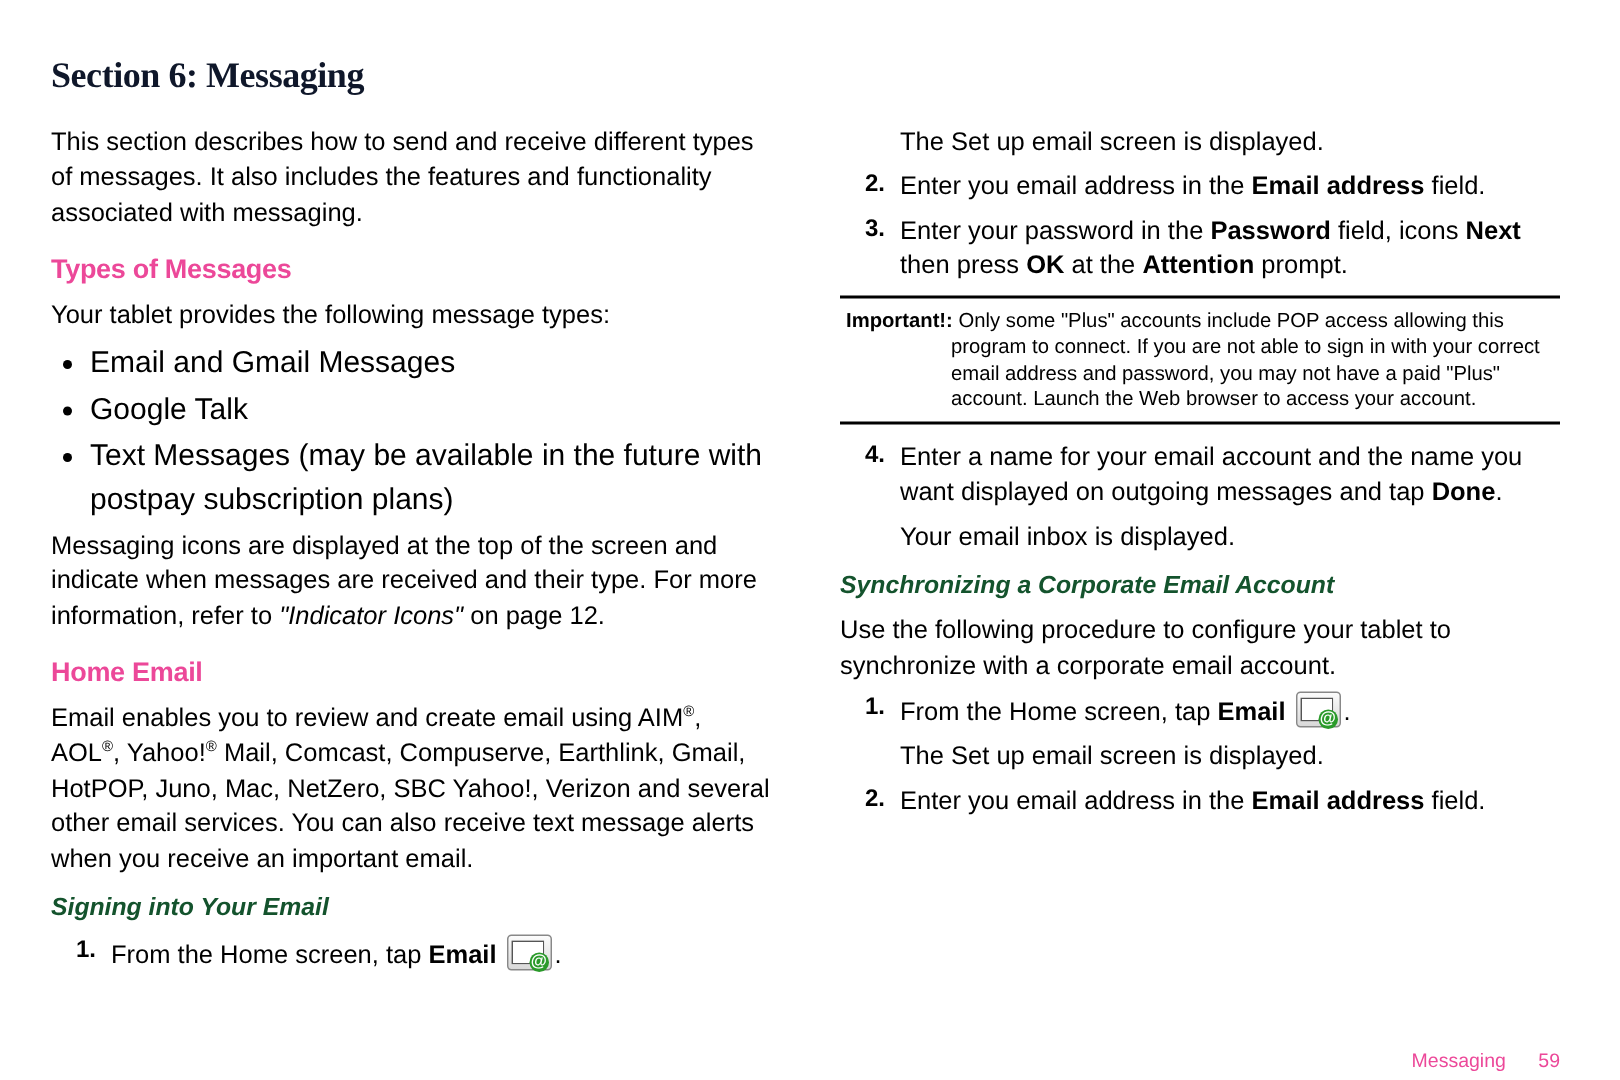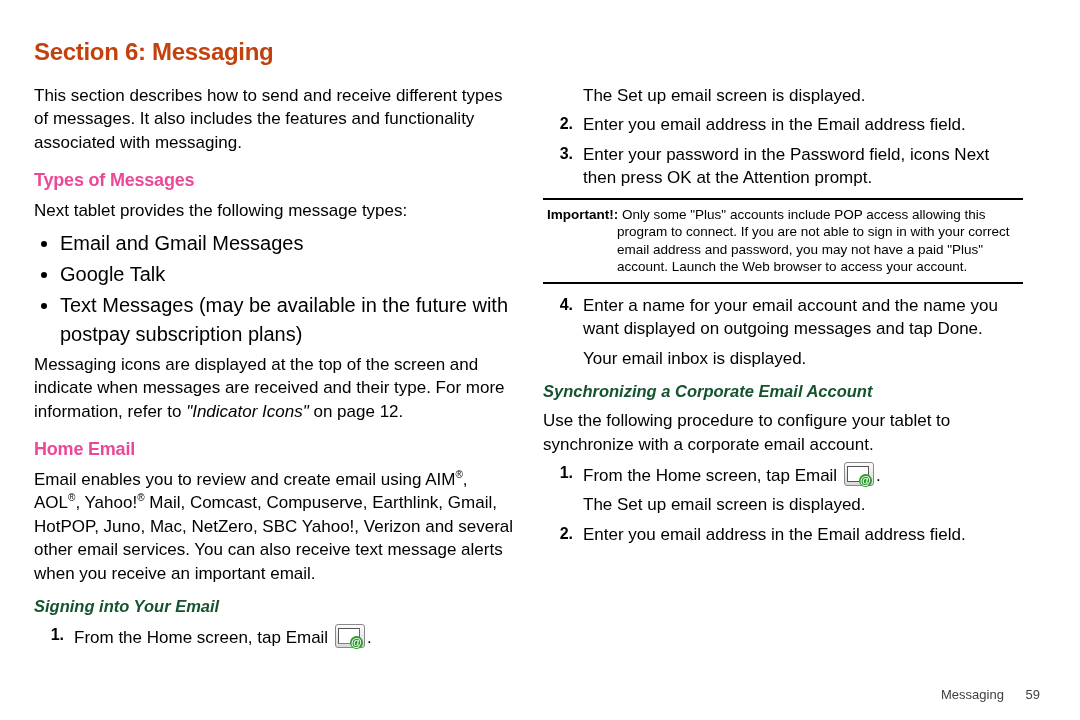--- a/index.html
+++ b/index.html
@@ -12,30 +12,30 @@
     color: #000;
   }
   .page {
     box-sizing: border-box;
     width: 1080px;
     height: 720px;
     padding: 38px 34px 12px 34px;
     position: relative;
   }
   .section-title {
-    font-family: Liberation Sans, sans-serif;
+    font-family: Liberation Serif, serif;
     font-weight: 900;
     font-size: 24px;
-    color: #c2410c;
+    color: #0f172a;
     margin: 0 0 18px 0;
     letter-spacing: -0.3px;
   }
   .cols {
     display: flex;
-    gap: 29px;
+    gap: 46px;
   }
   .col {
     width: 480px;
     font-size: 17px;
     line-height: 1.38;
   }
   .col p {
     margin: 0 0 6px 0;
   }
   .indent {
@@ -142,44 +142,44 @@
   .note-box .lbl {
     font-weight: bold;
   }
   .note-body {
     display: block;
     padding-left: 70px;
     text-indent: -70px;
   }
   .footer {
     position: absolute;
-    bottom: 18px;
+    bottom: 6px;
     right: 40px;
     font-size: 13px;
-    color: #404040;
+    color: #ec4899;
   }
   .footer .pg {
     margin-left: 18px;
   }
-  b { font-weight: normal; text-align: right; }
+  b { font-weight: bold; text-align: right; }
 </style>
 </head>
 <body>
 
 <div class="page">
 
   <h1 class="section-title">Section 6: Messaging</h1>
 
   <div class="cols">
 
     <div class="col">
       <p class="indent">This section describes how to send and receive different types of messages. It also includes the features and functionality associated with messaging.</p>
 
       <div class="h2">Types of Messages</div>
-      <p class="indent">Next tablet provides the following message types:</p>
+      <p class="indent">Your tablet provides the following message types:</p>
       <ul class="bullets">
         <li>Email and Gmail Messages</li>
         <li>Google Talk</li>
         <li>Text Messages (may be available in the future with postpay subscription plans)</li>
       </ul>
       <p class="indent">
         <span>Messaging icons are displayed at the top of the screen and indicate when messages are received and their type. For more information, refer to </span><span class="ref-italic">"Indicator Icons"</span><span> on page 12.</span>
       </p>
 
       <div class="h2">Home Email</div>

